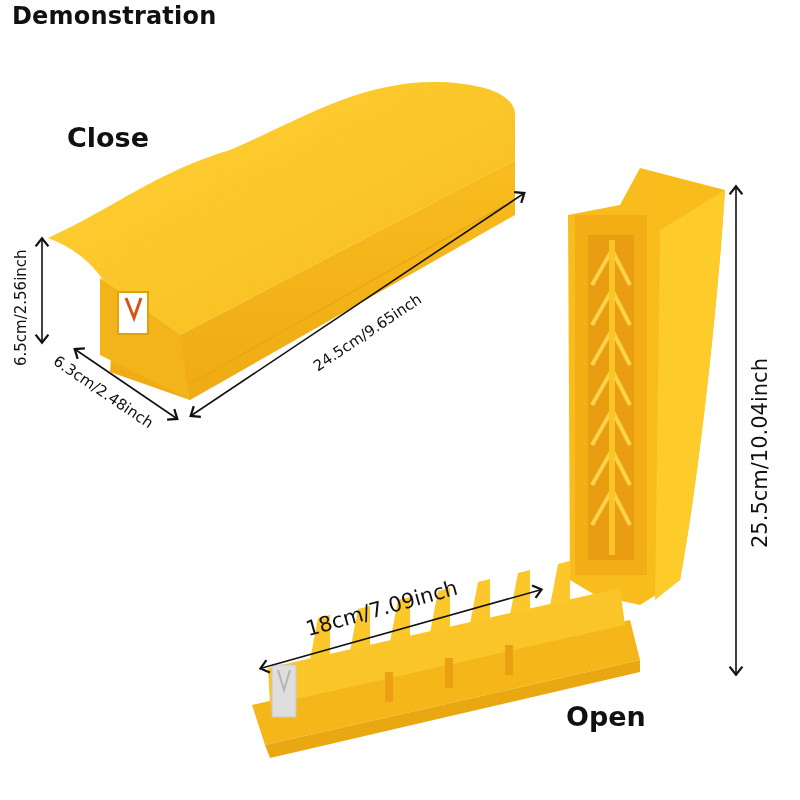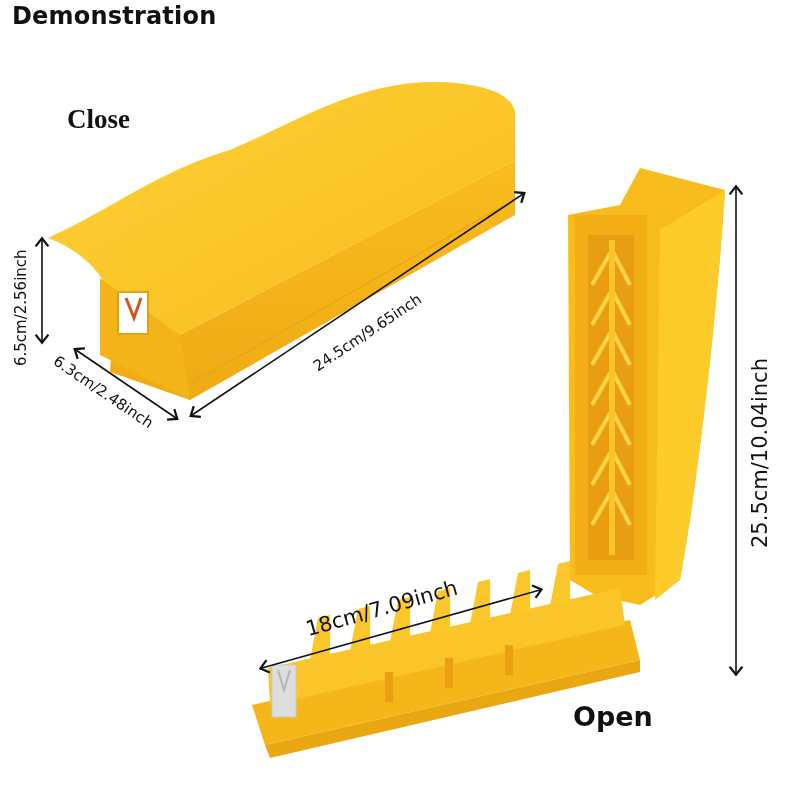--- a/index.html
+++ b/index.html
@@ -1,21 +1,21 @@
 <!DOCTYPE html>
 <html><head>
   <meta charset="utf-8">
   <style>
     html, body { margin: 0; padding: 0; background: #ffffff; }
     body { width: 800px; height: 800px; position: relative; overflow: hidden;
            font-family: "DejaVu Sans", "Liberation Sans", sans-serif; color: #111111; }
     .title { position: absolute; left: 12px; top: 2px; font-size: 24px; font-weight: bold; letter-spacing: 0.2px; }
     .state-label { position: absolute; font-size: 27px; font-weight: bold; }
-    .state-close { left: 67px; top: 104px; font-family: Liberation Serif, serif; }
-    .state-open { left: 566px; top: 701px; margin-left: 7px; }
+    .state-close { left: 67px; top: 122px; }
+    .state-open { left: 566px; top: 701px; }
     .dim { position: absolute; font-size: 15px; white-space: nowrap; transform-origin: 0 0; }
     .dim-big { font-size: 21px; }
     svg.art { position: absolute; left: 0; top: 0; width: 800px; height: 800px; }
   </style>
 </head>
 <body>
 
 <div class="title">Demonstration</div>
 
 <svg class="art" viewBox="0 0 800 800">

